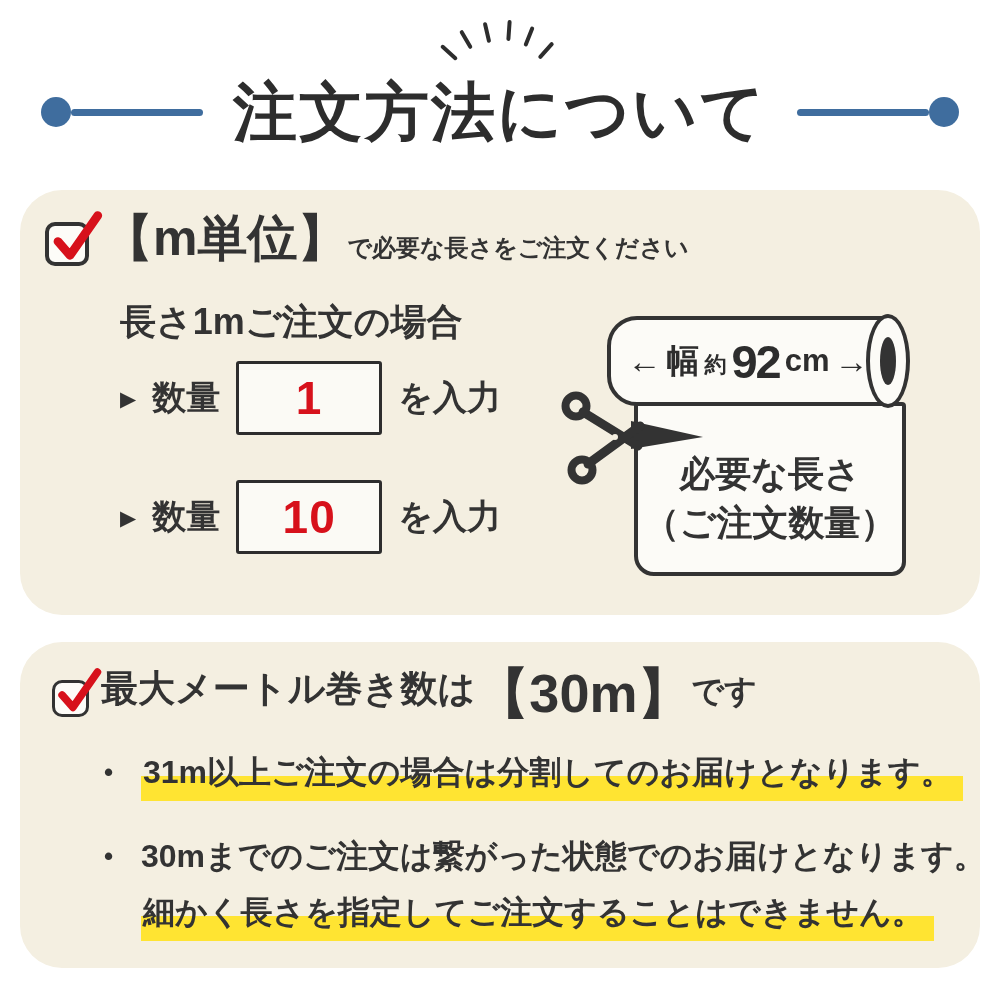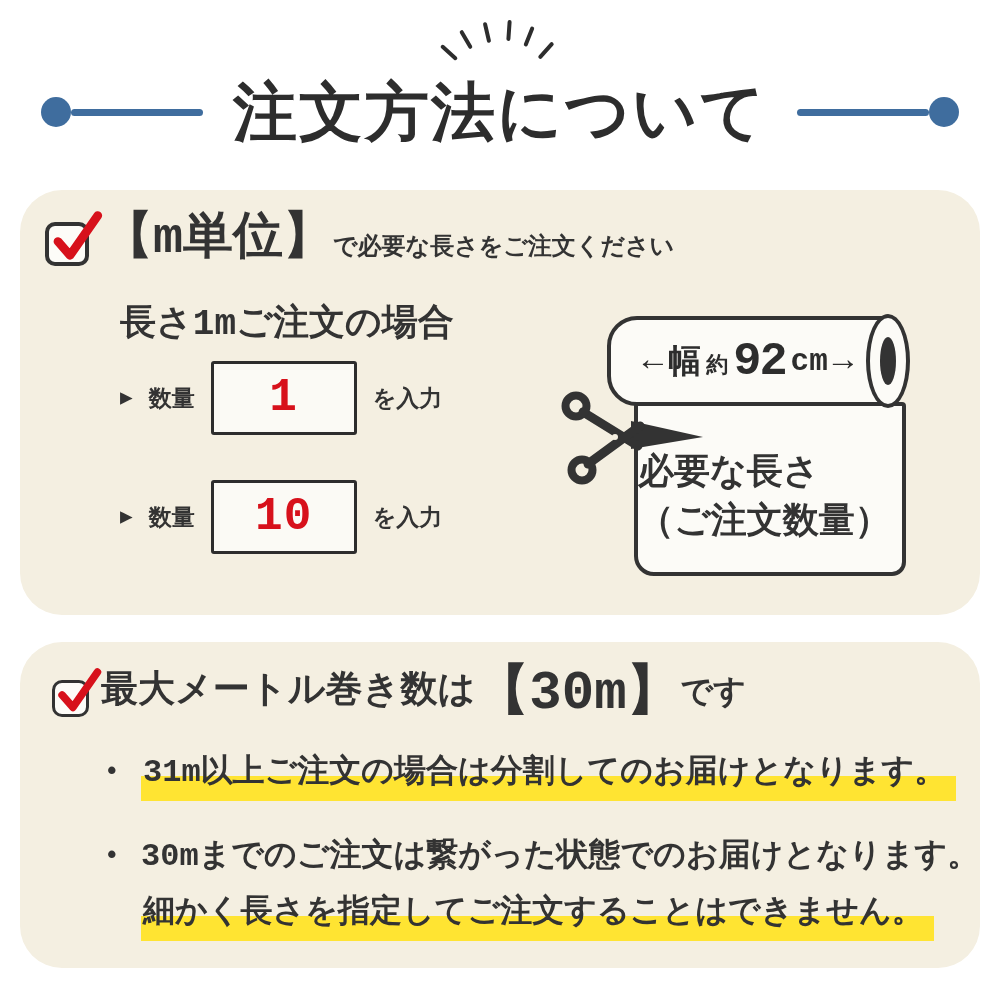--- a/index.html
+++ b/index.html
@@ -2,21 +2,21 @@
 <html><head>
 <meta charset="utf-8">
 <style>
   :root{
     --ink:#333333; --ink-dark:#2d2d2d; --blue:#3F6D9E; --cream:#F4EFE1;
     --red:#D7111B; --yellow:#FFE432; --paper:#FCFBF7; --field:#FBFAF5;
   }
   *{margin:0;padding:0;box-sizing:border-box;}
   html,body{background:#ffffff;}
   body{font-family:"Liberation Sans","DejaVu Sans",sans-serif;color:var(--ink);}
-  .page{position:relative;width:1000px;height:1000px;background:#fff;overflow:hidden;font-family:Liberation Mono, monospace;}
+  .page{position:relative;width:1000px;height:1000px;background:#fff;overflow:hidden;}
 
   
   .burst{position:absolute;left:0;top:0;width:1000px;height:70px;}
   .burst span{position:absolute;width:4px;height:21px;background:var(--ink-dark);border-radius:2px;}
   .b1{left:447px;top:42px;transform:rotate(-48deg);}
   .b2{left:464px;top:29px;transform:rotate(-30deg);}
   .b3{left:485px;top:22px;transform:rotate(-13deg);}
   .b4{left:507px;top:20px;transform:rotate(4deg);}
   .b5{left:527px;top:26px;transform:rotate(22deg);}
   .b6{left:544px;top:40px;transform:rotate(42deg);}
@@ -48,30 +48,30 @@
   .hd1 .big{font-size:50px;font-weight:900;line-height:1.15;color:var(--ink);}
   .hd1 .rest{font-size:24px;font-weight:800;line-height:1.2;padding-bottom:5px;color:var(--ink);}
 
   
   .case{position:absolute;left:100px;}
   .case-a{top:108px;}
   .case-b{top:276px;}
   .case-title{font-size:36px;font-weight:800;color:var(--ink);white-space:nowrap;}
   .case-row{margin-top:14px;display:flex;align-items:center;gap:16px;}
   .tri{font-size:21px;color:var(--ink);line-height:1;}
-  .qty-label,.suffix{font-size:23px;font-weight:800;color:var(--ink);white-space:nowrap;}
+  .qty-label,.suffix{font-size:34px;font-weight:800;color:var(--ink);white-space:nowrap;}
   .qty-box{width:146px;height:74px;background:var(--field);border:3px solid var(--ink-dark);
     border-radius:3px;display:flex;align-items:center;justify-content:center;}
   .qty-val{font-size:46px;font-weight:800;color:var(--red);letter-spacing:1px;}
 
   
   .illus{position:absolute;inset:0;}
   .sheet{position:absolute;left:614px;top:212px;width:272px;height:174px;background:var(--paper);
     border:4px solid var(--ink);border-radius:4px 4px 14px 20px;z-index:1;}
-  .sheet-text{margin-top:44px;font-size:36px;font-weight:800;line-height:1.35;
+  .sheet-text{margin-top:44px;text-align:center;font-size:36px;font-weight:800;line-height:1.35;
     color:var(--ink);white-space:nowrap;}
   .roll-body{position:absolute;left:587px;top:126px;width:282px;height:90px;background:var(--paper);
     border:4px solid var(--ink);border-radius:30px 0 0 30px;z-index:2;
     display:flex;align-items:center;justify-content:center;}
   .roll-label{display:flex;align-items:center;gap:5px;white-space:nowrap;color:var(--ink-dark);}
   .roll-label .arr{font-size:34px;font-weight:700;}
   .roll-label .w1{font-size:33px;font-weight:800;}
   .roll-label .w2{font-size:22px;font-weight:800;padding-top:8px;}
   .roll-label .wv{font-size:47px;font-weight:800;letter-spacing:-2px;}
   .roll-label .wu{font-size:31px;font-weight:800;}

